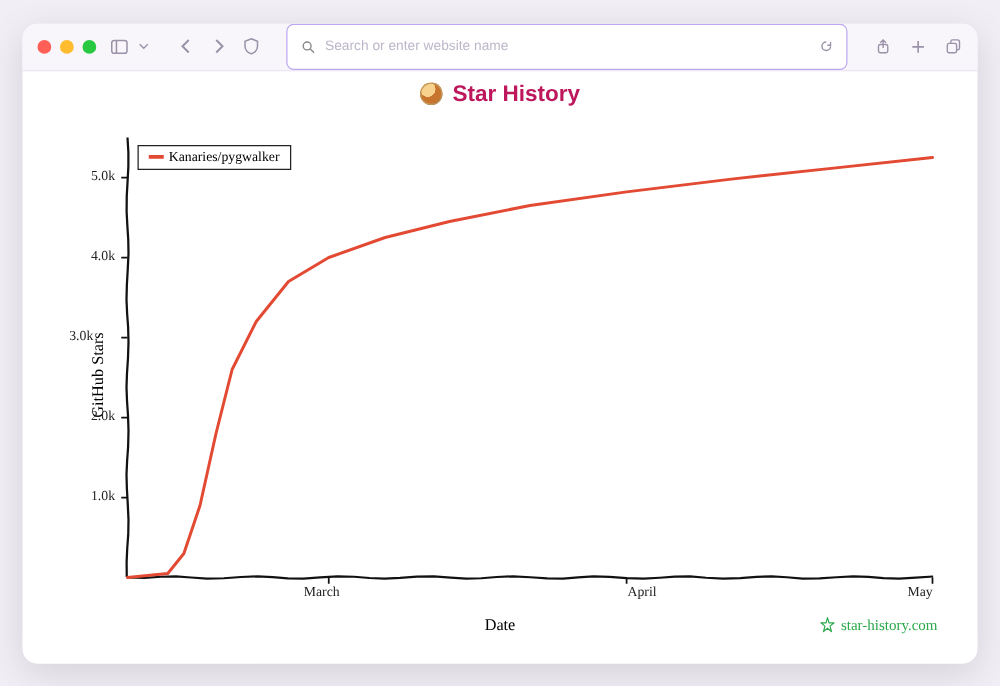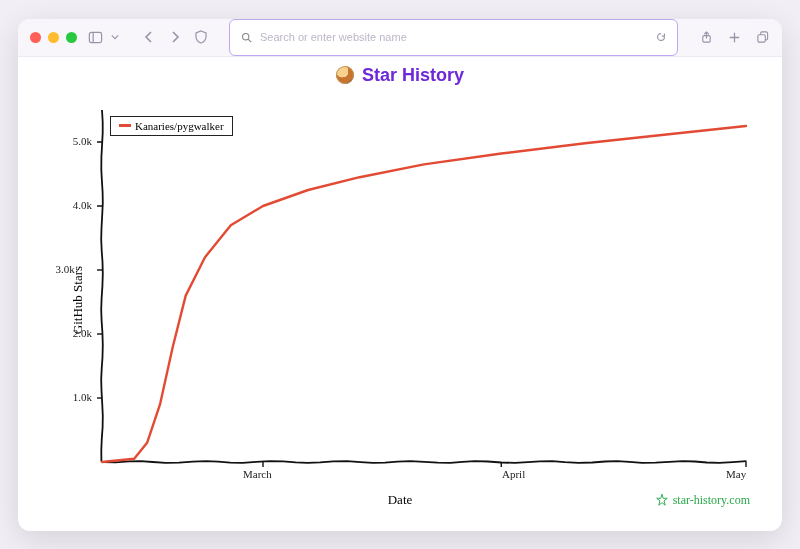--- a/index.html
+++ b/index.html
@@ -46,21 +46,21 @@
     font-size: 11px; color: #333; background: transparent;
   }
   .urlbar input::placeholder { color: #bdb6c9; }
   .right-icons { display: flex; gap: 12px; }
   .content { flex: 1; position: relative; padding: 8px 20px 12px 20px; }
 
   .ctitle {
     text-align: left;
     font-size: 18px;
     font-weight: 600;
-    color: #6d28d9;
+    color: #be185d;
     display: flex; align-items: center; justify-content: center; gap: 8px;
     margin-bottom: 4px;
   }
   .avatar {
     width: 18px; height: 18px; border-radius: 50%;
     background: radial-gradient(circle at 35% 30%, #f6d28e 0 35%, #c7742e 36% 70%, #7a4420 71% 100%);
     box-shadow: 0 0 0 1px #c49a5c inset;
   }
 
   .chart-wrap { position: relative; width: 100%; height: 420px; }

